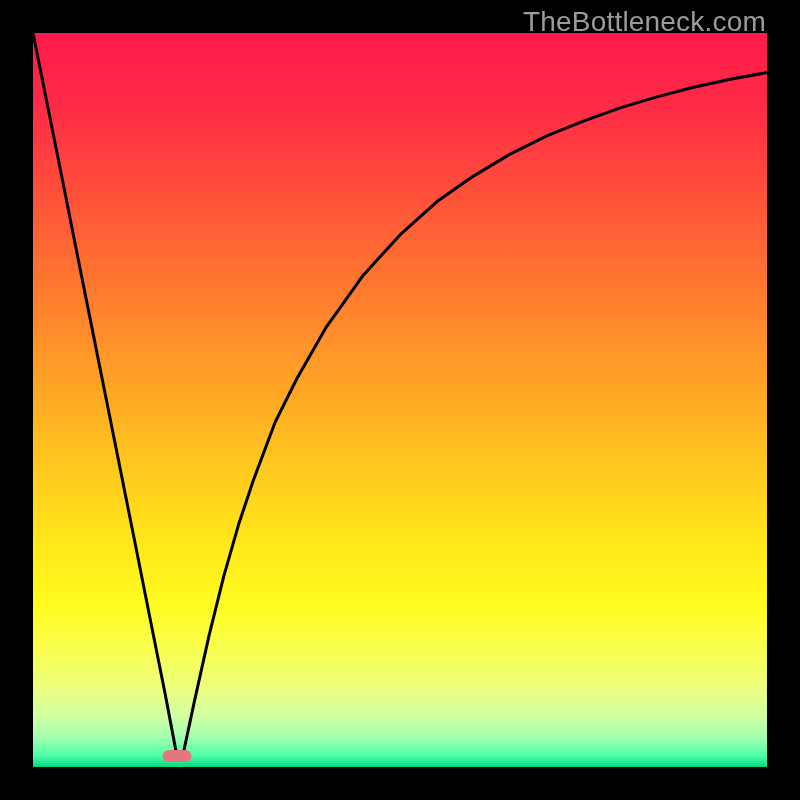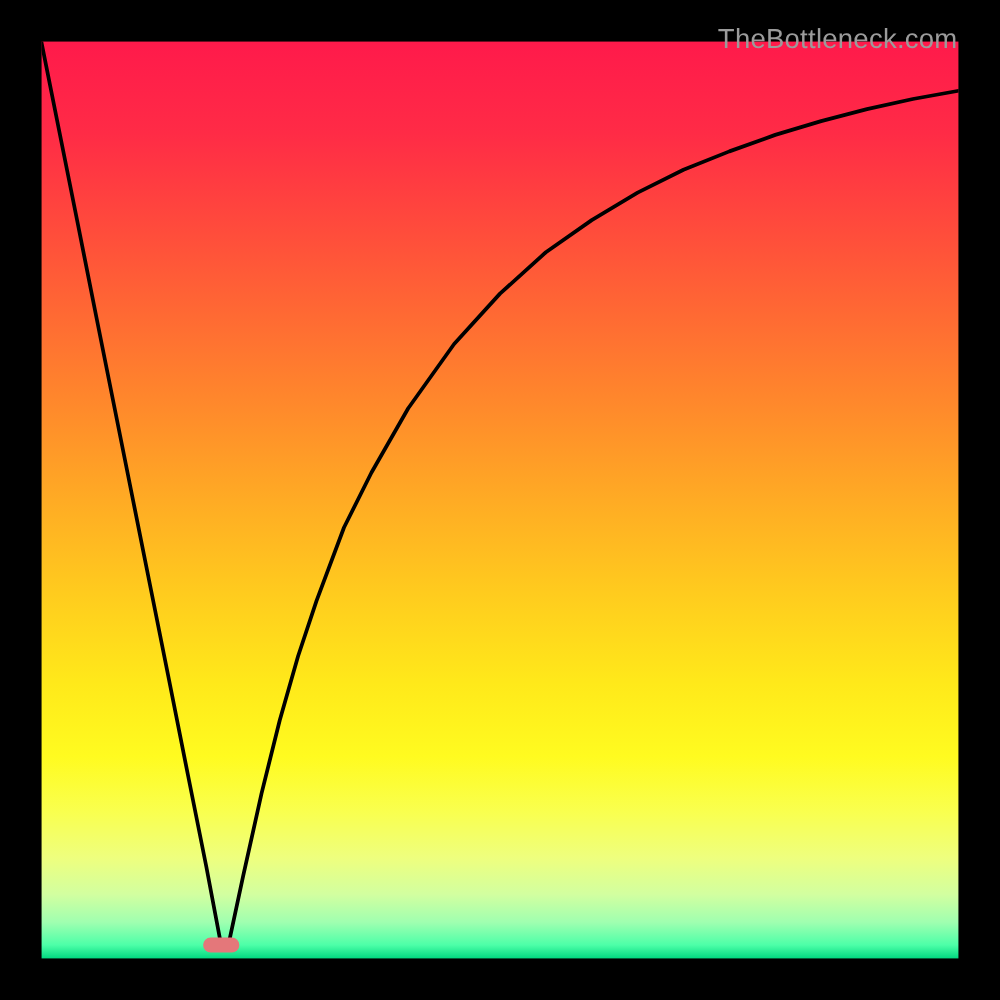--- a/index.html
+++ b/index.html
@@ -18,24 +18,24 @@
     width: 734px;
     height: 734px;
     overflow: hidden;
   }
   .gradient {
     position: absolute;
     inset: 0;
   }
   .watermark {
     position: absolute;
-    top: 18px;
+    top: 6px;
     right: 34px;
     color: #9b9b9b;
-    font-size: 22px;
+    font-size: 28px;
     font-weight: 400;
     letter-spacing: 0.2px;
     margin-left: 40px;
   }
   svg.curve {
     position: absolute;
     inset: 0;
     width: 734px;
     height: 734px;
   }

